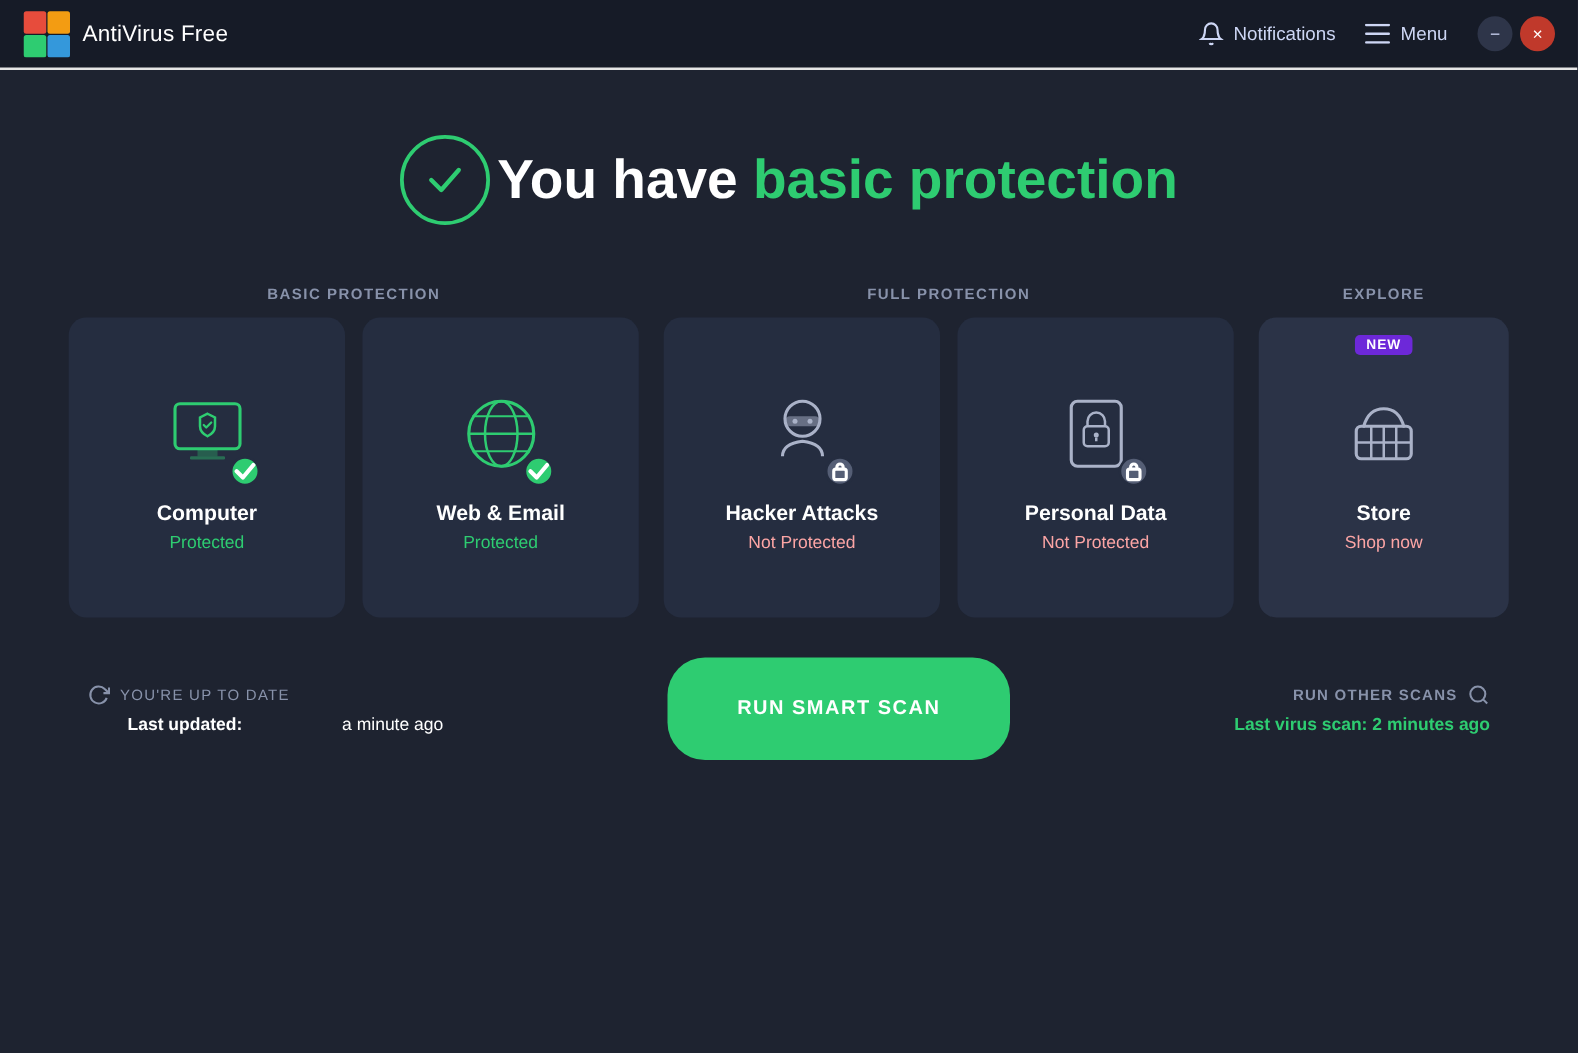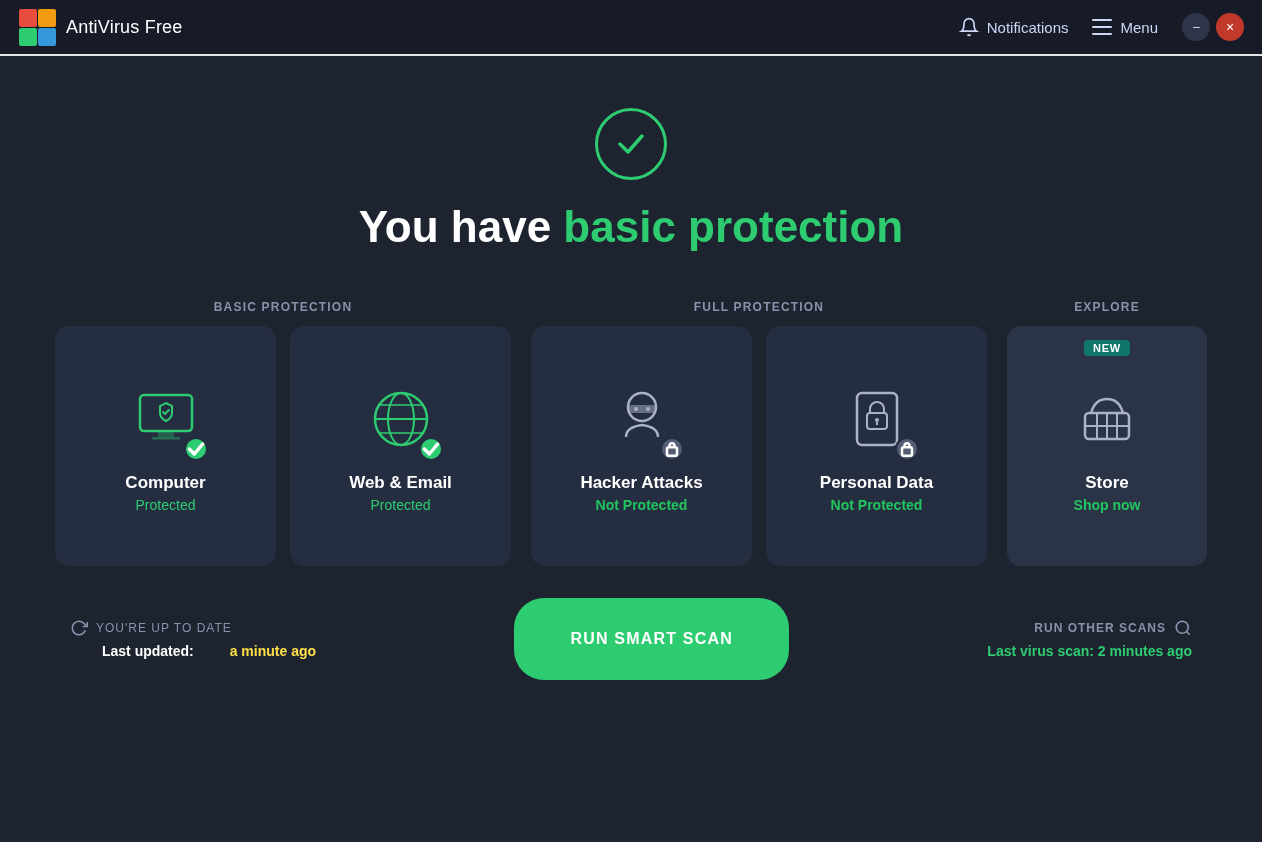--- a/index.html
+++ b/index.html
@@ -93,23 +93,22 @@
     .win-btn.close-btn {
       background: #c0392b;
       color: #fff;
     }
 
     
     .hero {
       display: flex;
       align-items: center;
       justify-content: center;
-      gap: 22px;
+      gap: 6px;
       padding: 52px 0 48px 0;
-      flex-direction: column;
     }
 
     .hero-check-circle {
       width: 72px;
       height: 72px;
       border-radius: 50%;
       border: 3px solid #2ecc71;
       display: flex;
       align-items: center;
       justify-content: center;
@@ -222,28 +221,28 @@
       text-align: center;
     }
 
     .card-status {
       font-size: 14px;
       text-align: center;
       margin-top: -10px;
     }
 
     .card-status.green { color: #2ecc71; }
-    .card-status.gray { color: #22c55e; font-weight: bold; }
+    .card-status.gray { color: #fca5a5; }
 
     .new-badge {
       position: absolute;
       top: 14px;
       left: 50%;
       transform: translateX(-50%);
-      background: #0f766e;
+      background: #6d28d9;
       color: #fff;
       font-size: 11px;
       font-weight: 700;
       letter-spacing: 0.8px;
       padding: 2px 9px;
       border-radius: 4px;
     }
 
     
     .footer {
@@ -503,21 +502,21 @@
 <div class="footer">
   <div class="footer-left">
     <div class="footer-update">
       <svg width="18" height="18" viewBox="0 0 24 24" fill="none" stroke="#8892aa" stroke-width="2.2">
         <polyline points="23 4 23 10 17 10"></polyline>
         <path d="M20.49 15a9 9 0 1 1-2.12-9.36L23 10"></path>
       </svg>
       <span>You're up to date</span>
     </div>
     <div class="footer-last-updated">
-      <span>Last updated:</span>&nbsp;<span style="color:#fde047;font-weight:700;">a minute ago</span>
+      <span>Last updated:</span>&nbsp;<span style="color:#ffffff;font-weight:400;margin-left:44px;">a minute ago</span>
     </div>
   </div>
 
   <button class="scan-btn">RUN SMART SCAN</button>
 
   <div class="footer-right">
     <div class="footer-scan-label">
       <span>Run Other Scans</span>
       <svg width="18" height="18" viewBox="0 0 24 24" fill="none" stroke="#8892aa" stroke-width="2.2">
         <circle cx="11" cy="11" r="8"></circle>

